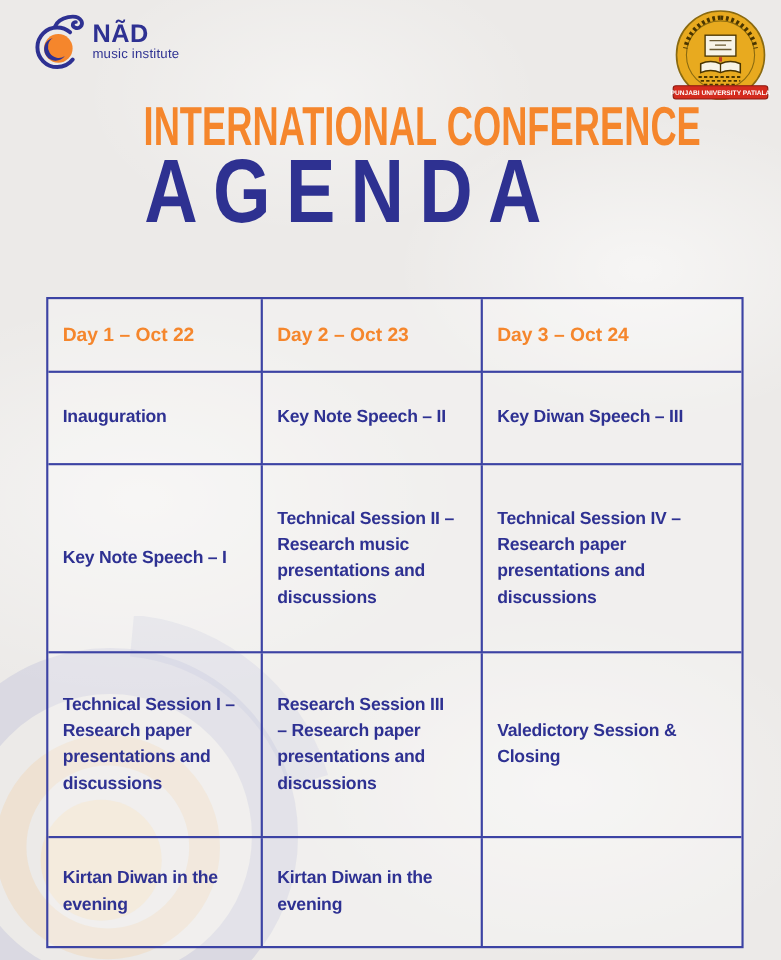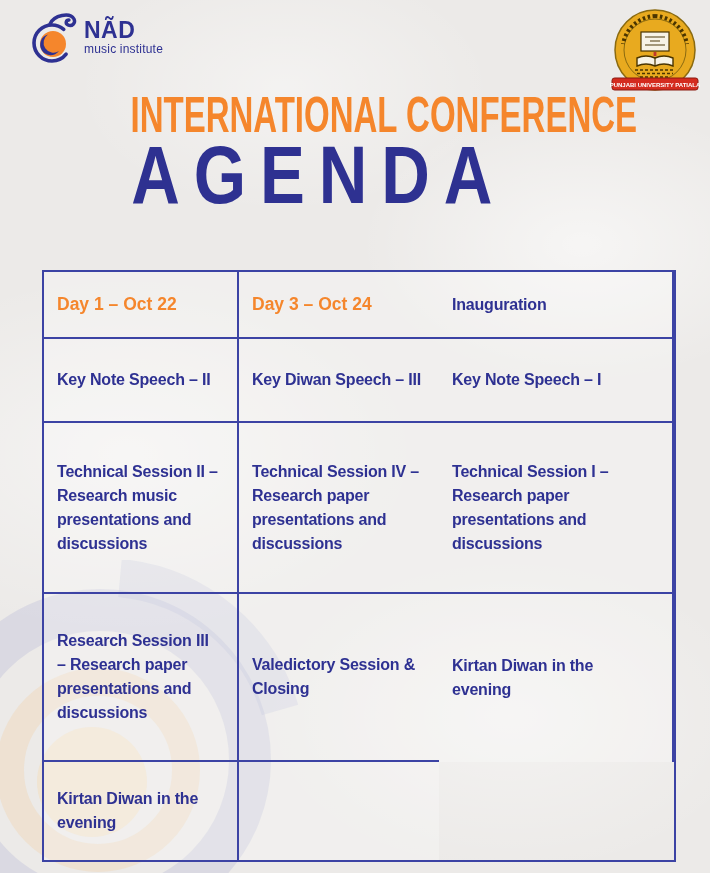--- a/index.html
+++ b/index.html
@@ -98,20 +98,21 @@
 
   <div class="conf-title">
     <span class="squeeze">INTERNATIONAL CONFERENCE</span>
   </div>
   <div class="agenda-title">
     <span class="squeeze">AGENDA</span>
   </div>
 
   <div class="agenda-table">
     <div class="cell hdr">Day 1 – Oct 22</div>
+    <div class="cell hdr">Day 2 – Oct 23</div>
     <div class="cell hdr last-col">Day 3 – Oct 24</div>
 
     <div class="cell">Inauguration</div>
     <div class="cell">Key Note Speech – II</div>
     <div class="cell last-col">Key Diwan Speech – III</div>
 
     <div class="cell">Key Note Speech – I</div>
     <div class="cell">Technical Session II –
 Research music
 presentations and

